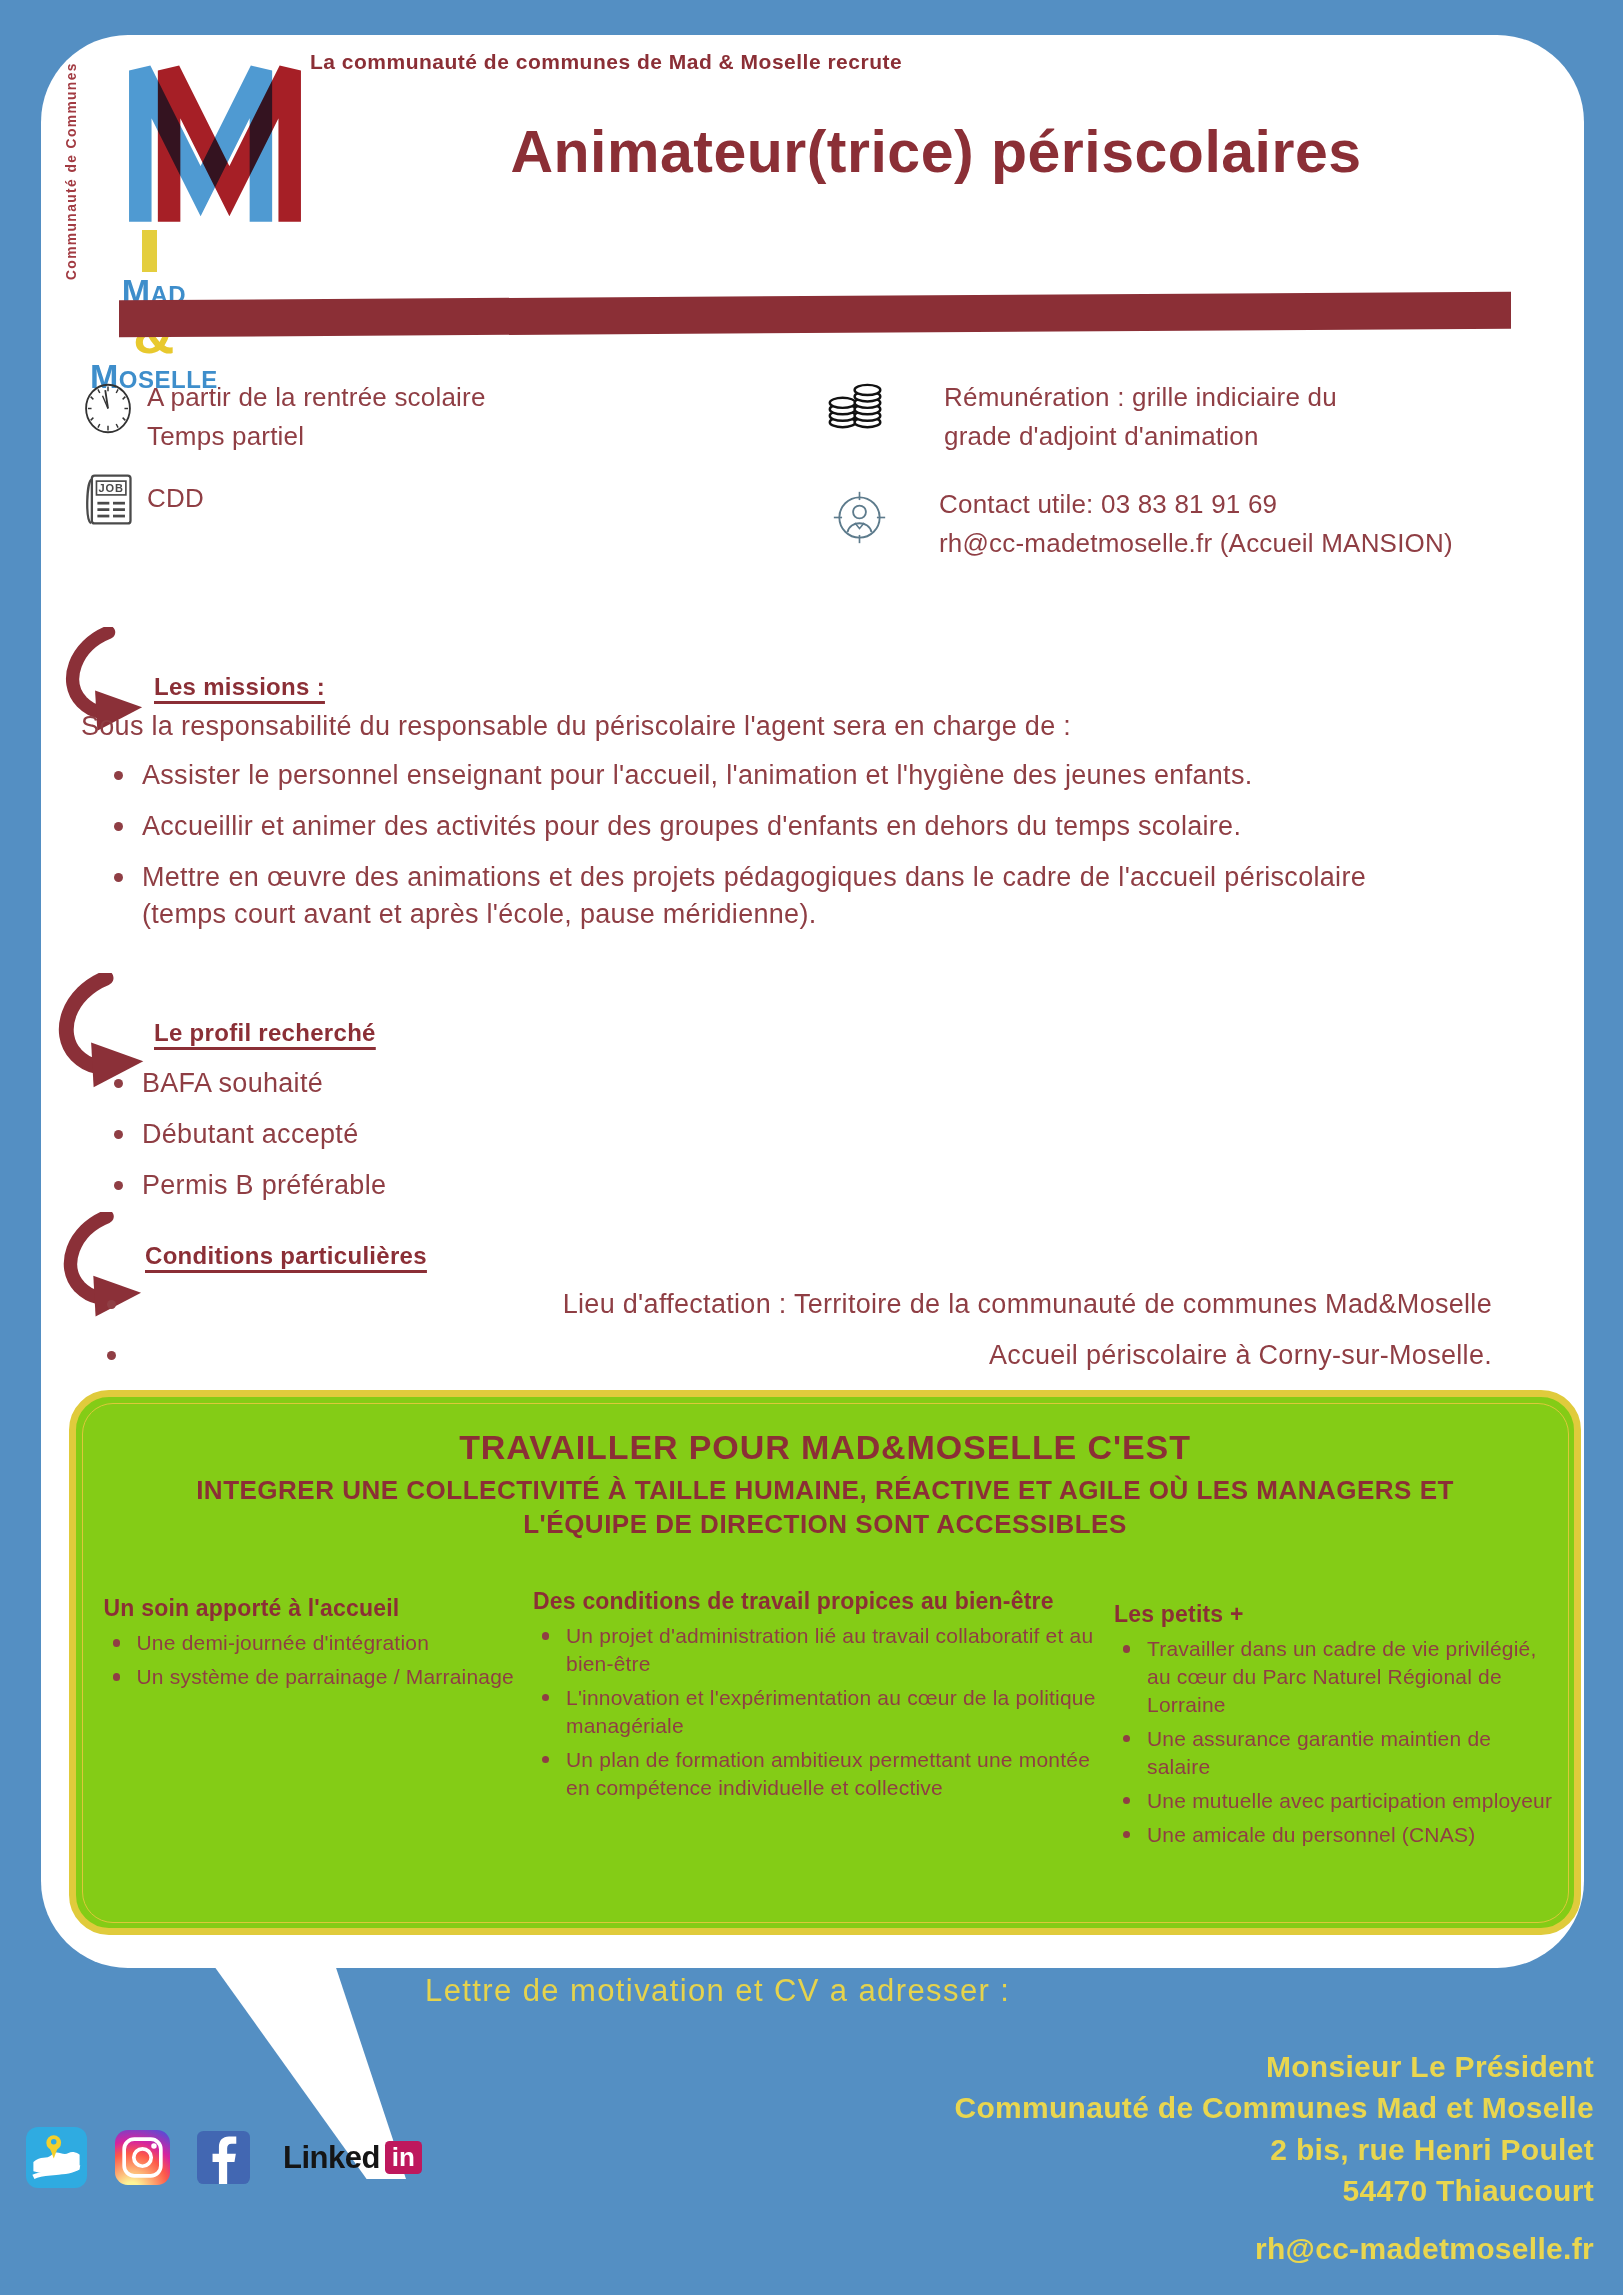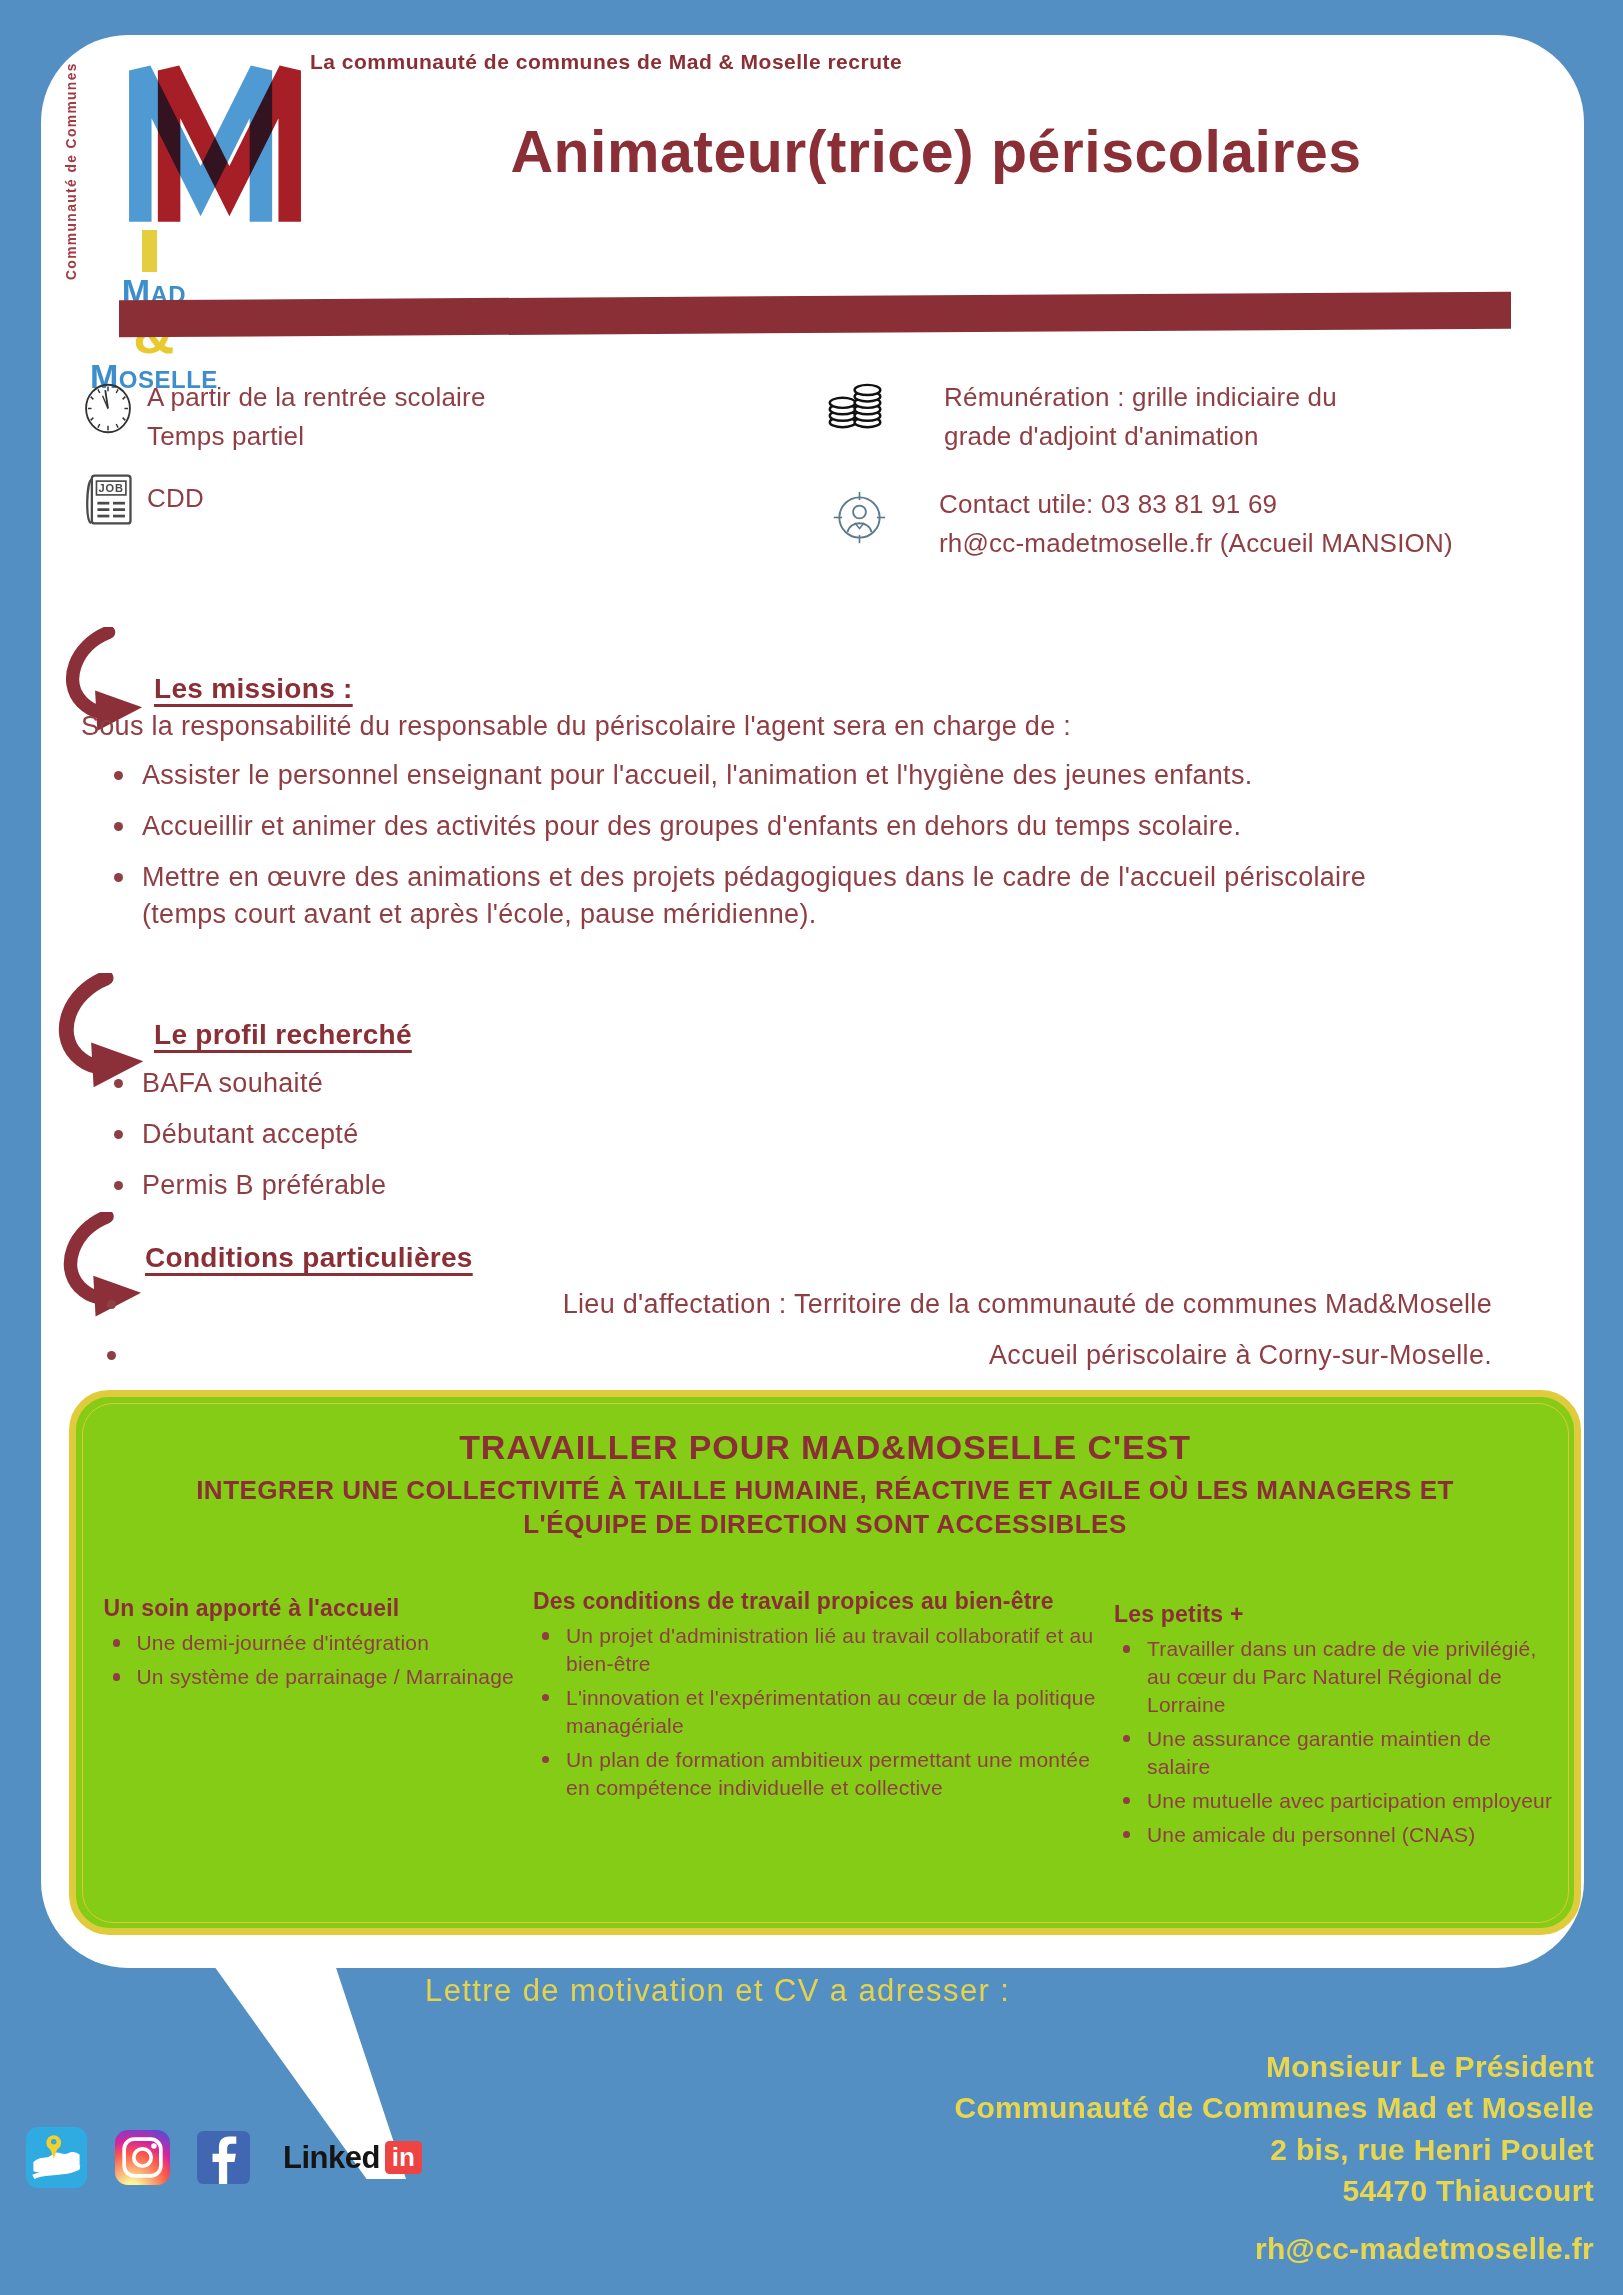--- a/index.html
+++ b/index.html
@@ -64,21 +64,21 @@
   #fact-icon-2 { left:825px; top:378px; }
   #fact-icon-3 { left:79px;  top:470px; }
   #fact-icon-4 { left:832px; top:490px; }
 
   
   .sec-arrow { position:absolute; }
   #arrow-1 { left:57px; top:627px;  width:112px; height:108px; }
   #arrow-2 { left:41px; top:973px; width:140px; height:118px; }
   #arrow-3 { left:39px; top:1212px; width:145px; height:108px; }
   .sec-h {
-    position:absolute; font-size:28px; font-weight:bold; color:#8b2f36;
+    position:absolute; font-size:24px; font-weight:bold; color:#8b2f36;
     text-decoration: underline; text-decoration-thickness:2.8px; text-underline-offset:6.4px;
     letter-spacing:0.3px;
   }
   #h-missions   { left:154px; top:673px; }
   #h-profil     { left:154px; top:1019px; }
   #h-conditions { left:145px; top:1242px; }
   .intro {
     position:absolute; left:81px; top:711px; width:1377px;
     font-size:27px; color:#8f3e44; letter-spacing:0.3px;
   }
@@ -131,21 +131,21 @@
     position:absolute; right:30px; top:2046px; text-align:right;
     color:#e9d64f; font-weight:bold; font-size:30px; line-height:1.38;
     letter-spacing:0.3px;
   }
   .address .email { margin-top:16.5px; }
   .social { position:absolute; left:26px; top:2127px; display:flex; align-items:center; }
   .social .s-gap { margin-right:27.5px; }
   .linkedin { display:flex; align-items:center; margin-left:5.5px; }
   .li-word { font-weight:bold; color:#151515; font-size:31px; letter-spacing:-0.5px; }
   .li-badge {
-    display:inline-block; background:#ef4444; color:#fff; font-weight:bold;
+    display:inline-block; background:#be185d; color:#fff; font-weight:bold;
     font-size:26px; padding:2.8px 7.3px 4.6px; border-radius:4.6px; margin-left:4.6px; line-height:1;
   }
 </style>
 </head>
 <body>
 
 <div class="card"></div>
 <div class="tail"></div>
 
 <div class="logo-vertical">Communauté de Communes</div>

